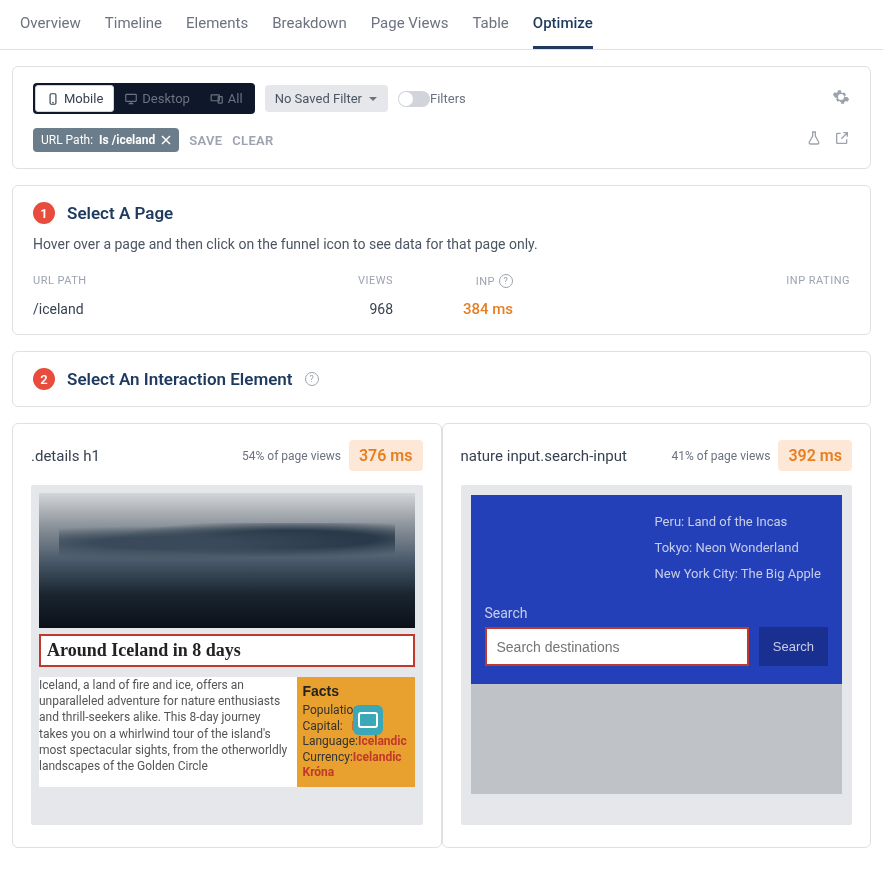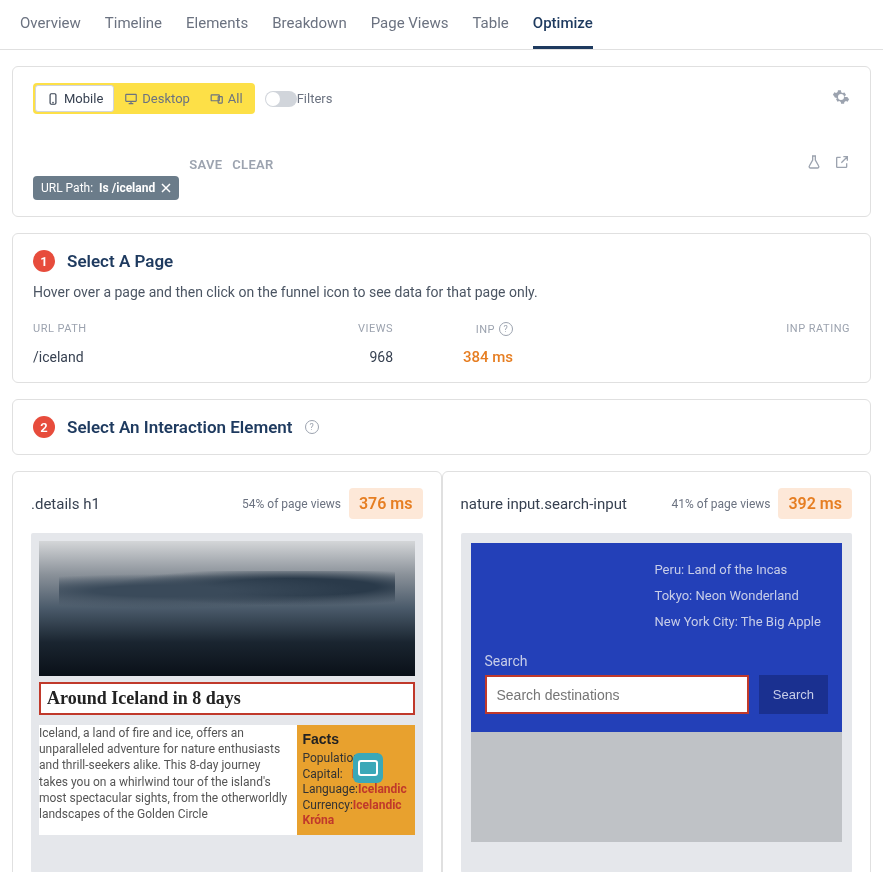--- a/index.html
+++ b/index.html
@@ -3,32 +3,32 @@
 <meta charset="utf-8">
 <style>
 * { box-sizing: border-box; margin: 0; padding: 0; }
 body { font-family: -apple-system, BlinkMacSystemFont, "Segoe UI", Roboto, sans-serif; background: #fff; color: #333; width: 883px; }
 .tabs { display: flex; border-bottom: 1px solid #e0e0e0; padding: 0 20px; gap: 24px; }
 .tab { padding: 14px 0; color: #6b7280; font-size: 15px; cursor: pointer; border-bottom: 3px solid transparent; }
 .tab.active { color: #1e3a5f; border-bottom-color: #1e3a5f; font-weight: 500; }
 .container { padding: 16px 12px; }
 .panel { border: 1px solid #e0e0e0; border-radius: 6px; background: #fff; margin-bottom: 16px; padding: 16px 20px; }
 .toolbar { display: flex; align-items: center; gap: 10px; position: relative; }
-.seg-group { display: flex; background: #fde047; border-radius: 4px; padding: 2px; }
+.seg-group { display: flex; background: #0f172a; border-radius: 4px; padding: 2px; }
 .seg { display: flex; align-items: center; gap: 4px; padding: 5px 10px; font-size: 13px; color: #6b7280; cursor: pointer; border-radius: 3px; }
 .seg.active { background: #fff; color: #374151; border: 1px solid #d1d5db; }
 .seg svg { width: 14px; height: 14px; }
 .filter-dd { display: flex; align-items: center; gap: 6px; padding: 6px 10px; background: #e5e7eb; border-radius: 4px; font-size: 13px; color: #4b5563; cursor: pointer; }
 .toggle-wrap { display: flex; align-items: center; gap: 0; }
 .toggle { width: 32px; height: 16px; background: #d1d5db; border-radius: 10px; position: relative; cursor: pointer; }
 .toggle::after { content: ''; position: absolute; width: 14px; height: 14px; background: #fff; border-radius: 50%; top: 1px; left: 1px; }
 .toggle-label { font-size: 13px; color: #6b7280; }
 .gear { position: absolute; right: 0; cursor: pointer; color: #9ca3af; }
 .chips-row { display: flex; align-items: center; gap: 10px; margin-top: 14px; position: relative; }
-.chip { display: flex; align-items: center; gap: 6px; background: #6b7c8a; color: #fff; padding: 5px 8px; border-radius: 4px; font-size: 12px; margin-top: 48px; }
+.chip { display: flex; align-items: center; gap: 6px; background: #6b7c8a; color: #fff; padding: 5px 8px; border-radius: 4px; font-size: 12px; }
 .chip-close { cursor: pointer; display: flex; }
 .chip-close svg { width: 10px; height: 10px; }
 .link-btn { color: #9ca3af; font-size: 13px; font-weight: 600; cursor: pointer; letter-spacing: 0.3px; }
 .right-icons { position: absolute; right: 0; display: flex; gap: 12px; color: #9ca3af; }
 .step-head { display: flex; align-items: center; gap: 12px; }
 .step-num { width: 22px; height: 22px; background: #e74c3c; color: #fff; border-radius: 50%; display: flex; align-items: center; justify-content: center; font-size: 13px; font-weight: 600; }
 .step-title { color: #1e3a5f; font-size: 17px; font-weight: 600; }
 .step-desc { color: #4b5563; font-size: 14px; margin-top: 12px; }
 .tbl-head { display: flex; margin-top: 22px; font-size: 11px; color: #9ca3af; letter-spacing: 0.5px; text-transform: uppercase; }
 .tbl-row { display: flex; align-items: center; margin-top: 12px; font-size: 14px; }
@@ -109,20 +109,26 @@
           <span>Desktop</span>
         </div>
         <div class="seg">
           <svg viewBox="0 0 24 24" fill="none" stroke="currentColor" stroke-width="2">
               <rect x="2" y="5" width="14" height="10" rx="1"></rect>
               <rect x="14" y="8" width="7" height="11" rx="1"></rect>
             </svg>
           <span>All</span>
         </div>
       </div>
+      <div class="filter-dd">
+        <span>No Saved Filter</span>
+        <svg width="10" height="10" viewBox="0 0 10 10">
+            <path d="M1 3l4 4 4-4" fill="#6b7280"></path>
+          </svg>
+      </div>
       <div class="toggle-wrap">
         <div class="toggle"></div>
         <span class="toggle-label">Filters</span>
       </div>
       <div class="gear">
         <svg width="18" height="18" viewBox="0 0 24 24" fill="currentColor">
             <path d="M12 8a4 4 0 100 8 4 4 0 000-8zm9 4a7 7 0 01-.1 1.2l2 1.6-2 3.4-2.4-.8a7 7 0 01-2 1.2l-.4 2.5h-4l-.4-2.5a7 7 0 01-2-1.2l-2.4.8-2-3.4 2-1.6A7 7 0 013 12a7 7 0 01.1-1.2l-2-1.6 2-3.4 2.4.8a7 7 0 012-1.2L7.9 3h4l.4 2.5a7 7 0 012 1.2l2.4-.8 2 3.4-2 1.6c.1.4.1.8.1 1.2z"></path>
           </svg>
       </div>
     </div>

